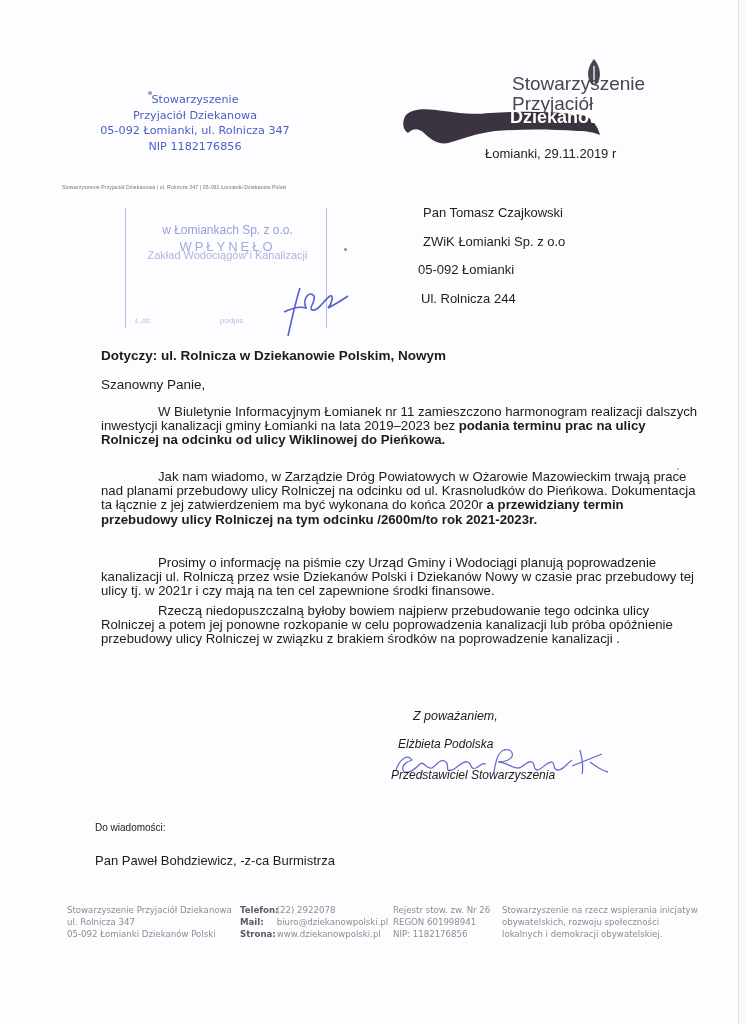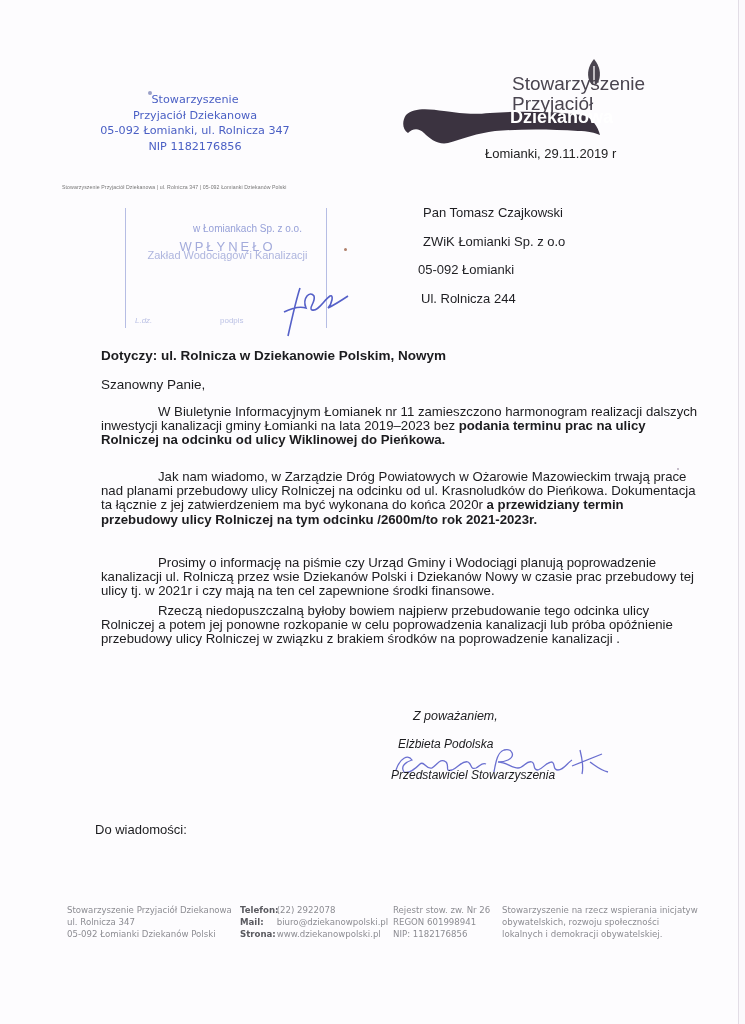--- a/index.html
+++ b/index.html
@@ -31,21 +31,21 @@
   .logo-leaf { position:absolute; left:186px; top:3px; width:16px; height:28px; }
   .letter-date { left:485px; top:146px; font-size:13px; color:#222; white-space:nowrap; }
 
   .letterhead-line { left:62px; top:184px; font-size:5.2px; color:#777; white-space:nowrap; letter-spacing:0.1px; }
 
   
   .recv-stamp { left:125px; top:208px; width:205px; height:125px; color:#8c97d4; text-align:center; }
   .recv-stamp .box { position:absolute; left:0; top:0; width:200px; height:120px;
     border-left:1.5px solid #b6bde4; border-right:1.5px solid #b6bde4; }
   .recv-line1 { position:absolute; left:0; width:205px; top:2px; font-size:11px; color:#aeb5de; white-space:nowrap;margin-top:39px; }
-  .recv-line2 { position:absolute; left:0; width:205px; top:15px; font-size:10px; color:#97a1d8; white-space:nowrap;padding-left:20px; }
+  .recv-line2 { position:absolute; left:0; width:205px; top:15px; font-size:12px; color:#97a1d8; white-space:nowrap; }
   .recv-line3 { position:absolute; left:0; width:205px; top:31px; font-size:13px; letter-spacing:3px; color:#a3abdb; }
   .recv-date { position:absolute; left:0; width:205px; top:52px; font-size:15px; color:#6c79c8; font-family:"DejaVu Sans Mono", monospace; font-weight:bold; letter-spacing:0.5px; }
   .recv-foot { position:absolute; left:10px; top:108px; font-size:8px; color:#bcc2e5; white-space:nowrap;font-style:italic; }
   .recv-foot2 { position:absolute; left:95px; top:108px; font-size:8px; color:#bcc2e5; }
   .initials { left:270px; top:278px; width:80px; height:60px; }
 
   
   .addr { left:423px; font-size:13px; color:#1e1e22; white-space:nowrap; }
 
   .subject { left:101px; top:348px; font-size:13.5px; font-weight:bold; white-space:nowrap; }
@@ -54,21 +54,21 @@
   .para { left:101px; width:600px; font-size:13.2px; line-height:14.2px; }
   .para p { margin:0; }
   .ind { display:inline-block; width:57px; }
   b { font-weight:bold; }
 
   .closing { left:413px; top:709px; font-size:12.5px; font-style:italic; }
   .signer { left:398px; top:737px; font-size:12px; font-style:italic; }
   .signer-role { left:391px; top:768px; font-size:12px; font-style:italic; }
   .signature { left:386px; top:740px; width:230px; height:40px; }
 
-  .cc-label { left:95px; top:822px; font-size:13px; }
+  .cc-label { left:95px; top:822px; font-size:10px; }
   .cc-person { left:95px; top:853px; font-size:13px; white-space:nowrap; }
 
   .footer { top:904px; font-size:8.6px; line-height:12.2px; color:#8c8c92; font-family:"DejaVu Sans", sans-serif; }
   .footer b { color:#5a5a60; font-weight:bold; }
   .fcol1 { left:67px; width:170px; }
   .fcol2 { left:240px; width:150px; }
   .fcol3 { left:393px; width:110px; }
   .fcol4 { left:502px; width:200px; }
   .flbl { display:inline-block; width:34px; }
 
@@ -137,20 +137,21 @@
   </div>
 
   <div class="abs closing">Z poważaniem,</div>
   <div class="abs signer">Elżbieta Podolska</div>
   <svg class="abs signature" viewBox="0 0 230 40">
     <path d="M10 30 C14 18 22 14 26 20 C20 22 14 26 18 32 C24 34 30 28 34 24 C38 20 40 30 46 28 C52 24 54 18 60 22 C64 26 58 32 66 30 C72 28 76 20 82 22 C86 24 84 30 90 28 C94 26 96 22 100 24 M108 32 C110 20 112 12 118 10 C126 8 130 16 122 20 C118 22 112 22 112 22 C120 22 126 28 132 28 C138 28 140 20 146 22 C150 24 146 30 152 30 C158 28 160 22 166 22 C170 24 166 30 172 30 C178 30 182 22 186 20 M194 10 C196 18 198 26 196 34 M186 26 C196 22 206 18 216 14 M204 22 C210 26 214 30 222 32" fill="none" stroke="#6a6fd0" stroke-width="1.3"></path>
   </svg>
   <div class="abs signer-role">Przedstawiciel Stowarzyszenia</div>
 
   <div class="abs cc-label">Do wiadomości:</div>
+  <div class="abs cc-person">Pan Paweł Bohdziewicz, -z-ca Burmistrza</div>
 
   <div class="abs footer fcol1">
     <div>Stowarzyszenie Przyjaciół Dziekanowa</div>
     <div>ul. Rolnicza 347</div>
     <div>05-092 Łomianki Dziekanów Polski</div>
   </div>
   <div class="abs footer fcol2">
     <div><b class="flbl">Telefon:</b> <span>(22) 2922078</span></div>
     <div><b class="flbl">Mail:</b> <span>biuro@dziekanowpolski.pl</span></div>
     <div><b class="flbl">Strona:</b> <span>www.dziekanowpolski.pl</span></div>

